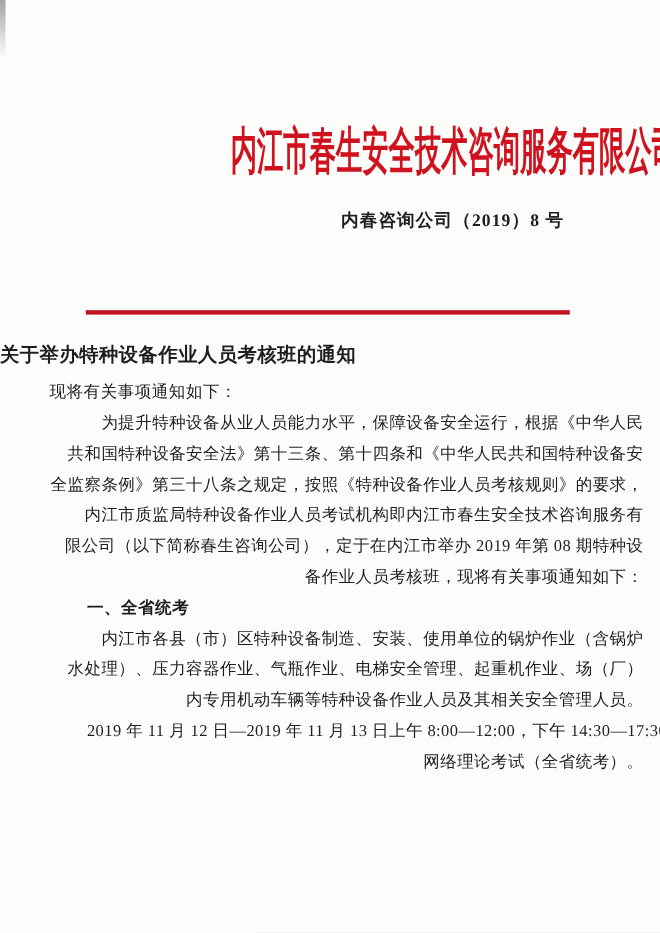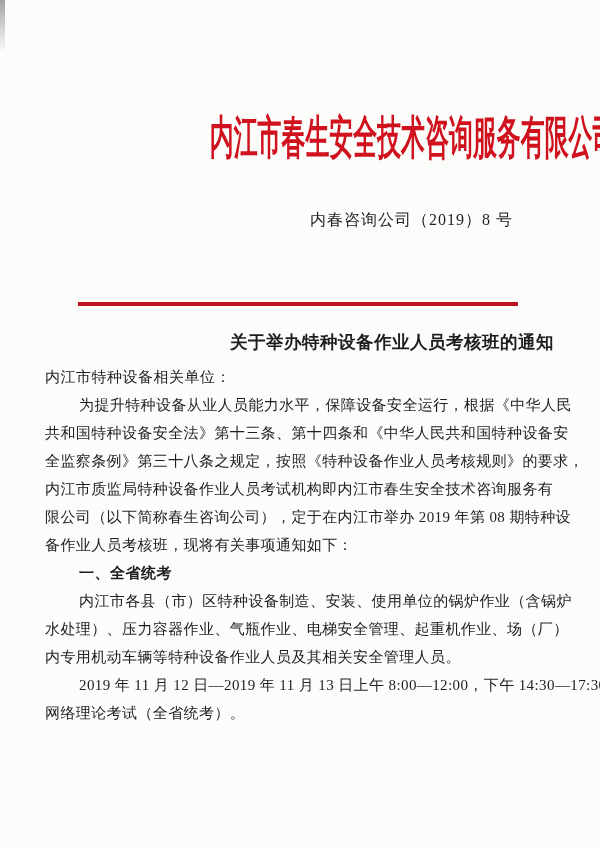--- a/index.html
+++ b/index.html
@@ -34,56 +34,57 @@
     display: inline-block;
     font-size: 46px;
     line-height: 1.12;
     font-weight: bold;
     color: #d0121f;
     transform: scaleX(0.52);
     transform-origin: 50% 50%;
     letter-spacing: 0px;
   }
   .doc-number {
-    margin-top: 46px;
+    margin-top: 26px;
     text-align: right;
     padding-right: 87px;
     font-size: 16px;
-    font-weight: normal;
+    font-weight: bold;
     letter-spacing: 1px;
   }
   .red-divider {
     margin-top: 71px;
     margin-left: 78px;
     width: 440px;
     height: 4px;
     background: #c11222;
   }
   .subject-title {
     margin-top: 24px;
-    text-align: right;
+    text-align: left;
     padding-right: 46px;
     font-size: 17.5px;
     font-weight: bold;
     letter-spacing: 0.5px;
   }
   .body-text {
     margin-left: 45px;
     margin-top: 9px;
     width: 540px;
     font-size: 15px;
     line-height: 28px;
     white-space: nowrap;
   }
   .salutation {
     letter-spacing: 0.5px;
   }
   .para {
     text-indent: 34px;
     letter-spacing: 0.4px;
+    text-align: right;
   }
   .section-heading {
     padding-left: 34px;
     font-weight: bold;
     letter-spacing: 0.5px;
   }
 </style>
 </head>
 <body>
 
@@ -94,21 +95,21 @@
     <div class="org-title">内江市春生安全技术咨询服务有限公司文件</div>
   </div>
 
   <div class="doc-number">内春咨询公司（2019）8 号</div>
 
   <div class="red-divider"></div>
 
   <div class="subject-title">关于举办特种设备作业人员考核班的通知</div>
 
   <div class="body-text">
-    <div class="salutation">内江市特种设备相关单位：</div>
+    <div class="salutation">现将有关事项通知如下：</div>
 
     <div class="para">为提升特种设备从业人员能力水平，保障设备安全运行，根据《中华人民<br>共和国特种设备安全法》第十三条、第十四条和《中华人民共和国特种设备安<br>全监察条例》第三十八条之规定，按照《特种设备作业人员考核规则》的要求，<br>内江市质监局特种设备作业人员考试机构即内江市春生安全技术咨询服务有<br>限公司（以下简称春生咨询公司），定于在内江市举办 2019 年第 08 期特种设<br>备作业人员考核班，现将有关事项通知如下：</div>
 
     <div class="section-heading">一、全省统考</div>
 
     <div class="para">内江市各县（市）区特种设备制造、安装、使用单位的锅炉作业（含锅炉<br>水处理）、压力容器作业、气瓶作业、电梯安全管理、起重机作业、场（厂）<br>内专用机动车辆等特种设备作业人员及其相关安全管理人员。</div>
 
 
 
     <div class="para">2019 年 11 月 12 日—2019 年 11 月 13 日上午 8:00—12:00，下午 14:30—17:30<br>网络理论考试（全省统考）。</div>

